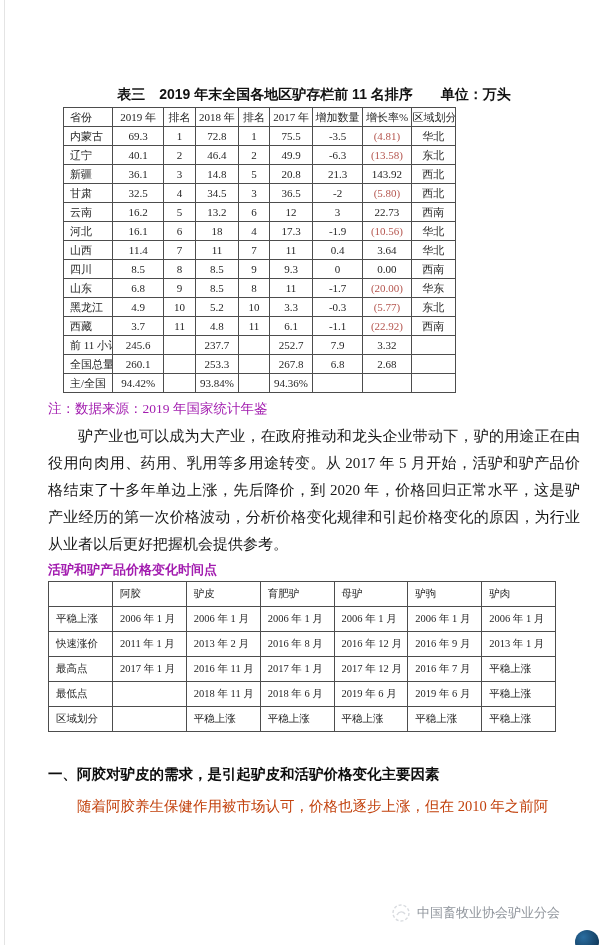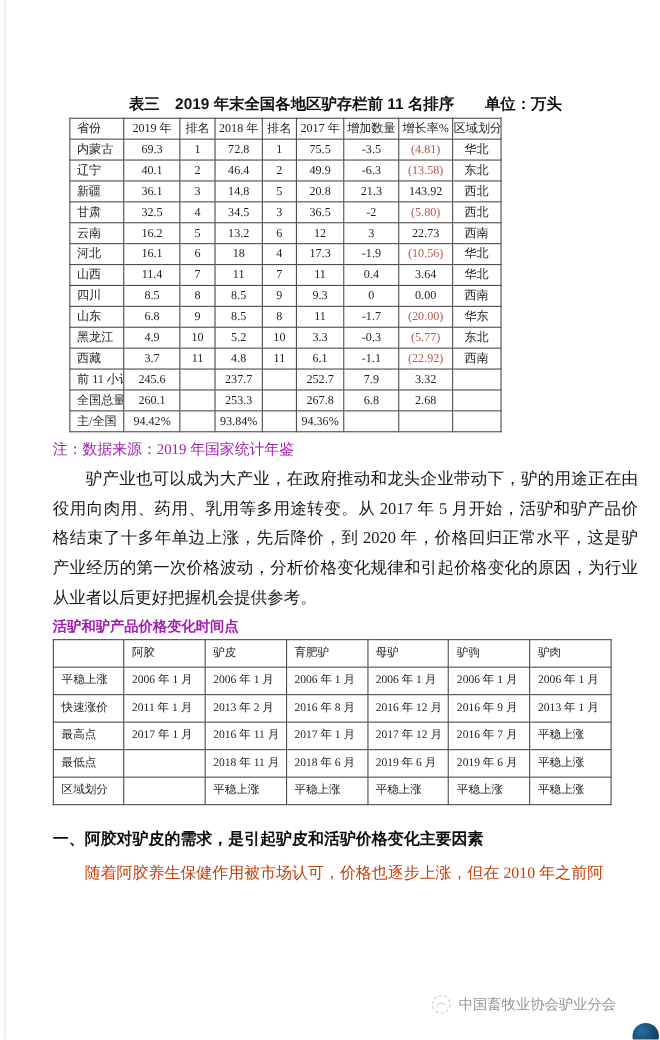--- a/index.html
+++ b/index.html
@@ -36,21 +36,21 @@
 
   
   #t2{width:508px;font-size:10.5px;}
   #t2 th,#t2 td{height:24px;line-height:24px;text-align:left;padding:0 2px 0 7px;}
   #t2 th:nth-child(1){width:12.4%}
   #t2 th:nth-child(n+2){width:14.6%}
 
   .note{margin-top:7px;font-size:13.5px;color:#a21caf;}
   .para{margin:5px 0 0 0;font-size:15px;line-height:27px;text-align:justify;
     text-indent:2em;color:#181818;}
-  .sec-head{margin:21px 0 0 0;font-family:"Liberation Sans","DejaVu Sans",sans-serif;
+  .sec-head{margin:33px 0 0 0;font-family:"Liberation Sans","DejaVu Sans",sans-serif;
     font-weight:bold;font-size:14.5px;color:#0d0d0d;}
   .sec-para{margin:9px 0 0 0;font-size:14.5px;line-height:27px;text-indent:2em;color:#c2410c;}
 
   .footer{position:absolute;top:903px;right:40px;display:flex;align-items:center;gap:6px;
     font-family:"Liberation Sans","DejaVu Sans",sans-serif;font-size:13px;color:#92979e;justify-content:space-between;}
   .logo{width:20px;height:20px;opacity:.55;}
   .fab{position:absolute;left:575px;top:930px;width:24px;height:24px;border-radius:50%;
     background:radial-gradient(circle at 35% 30%,#2a6da0,#123c5e 70%);}
 </style>
 </head>

